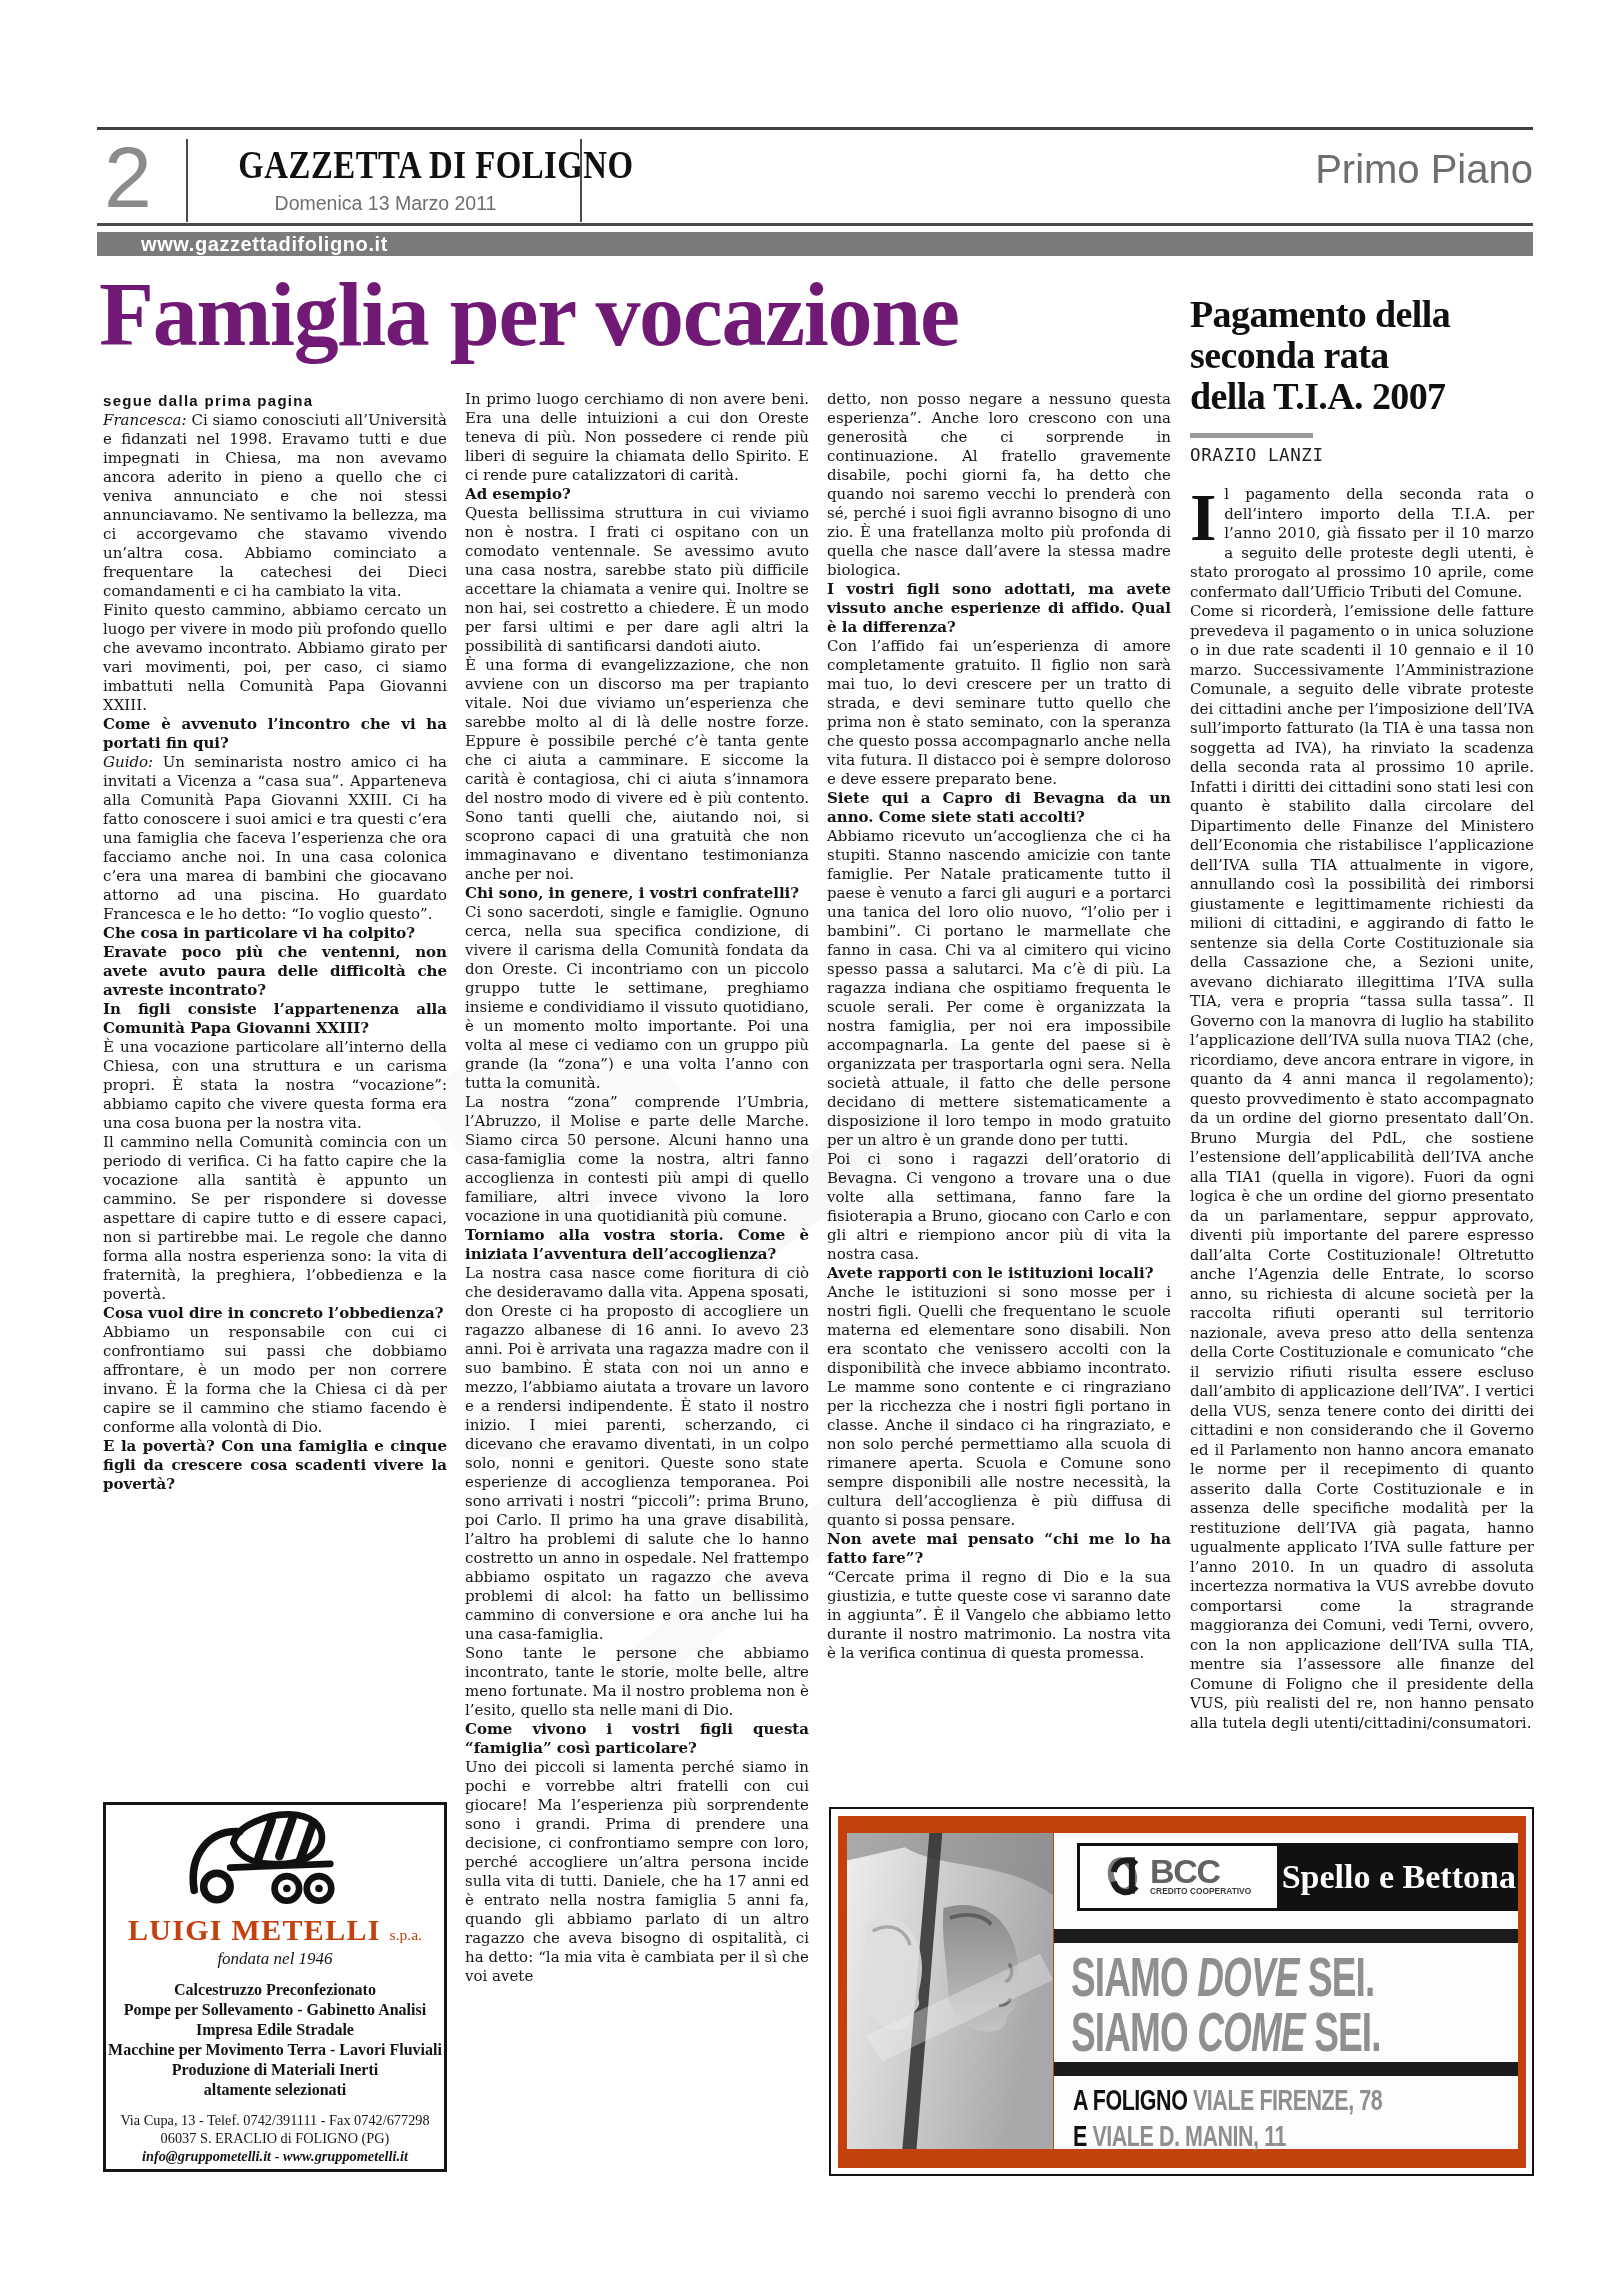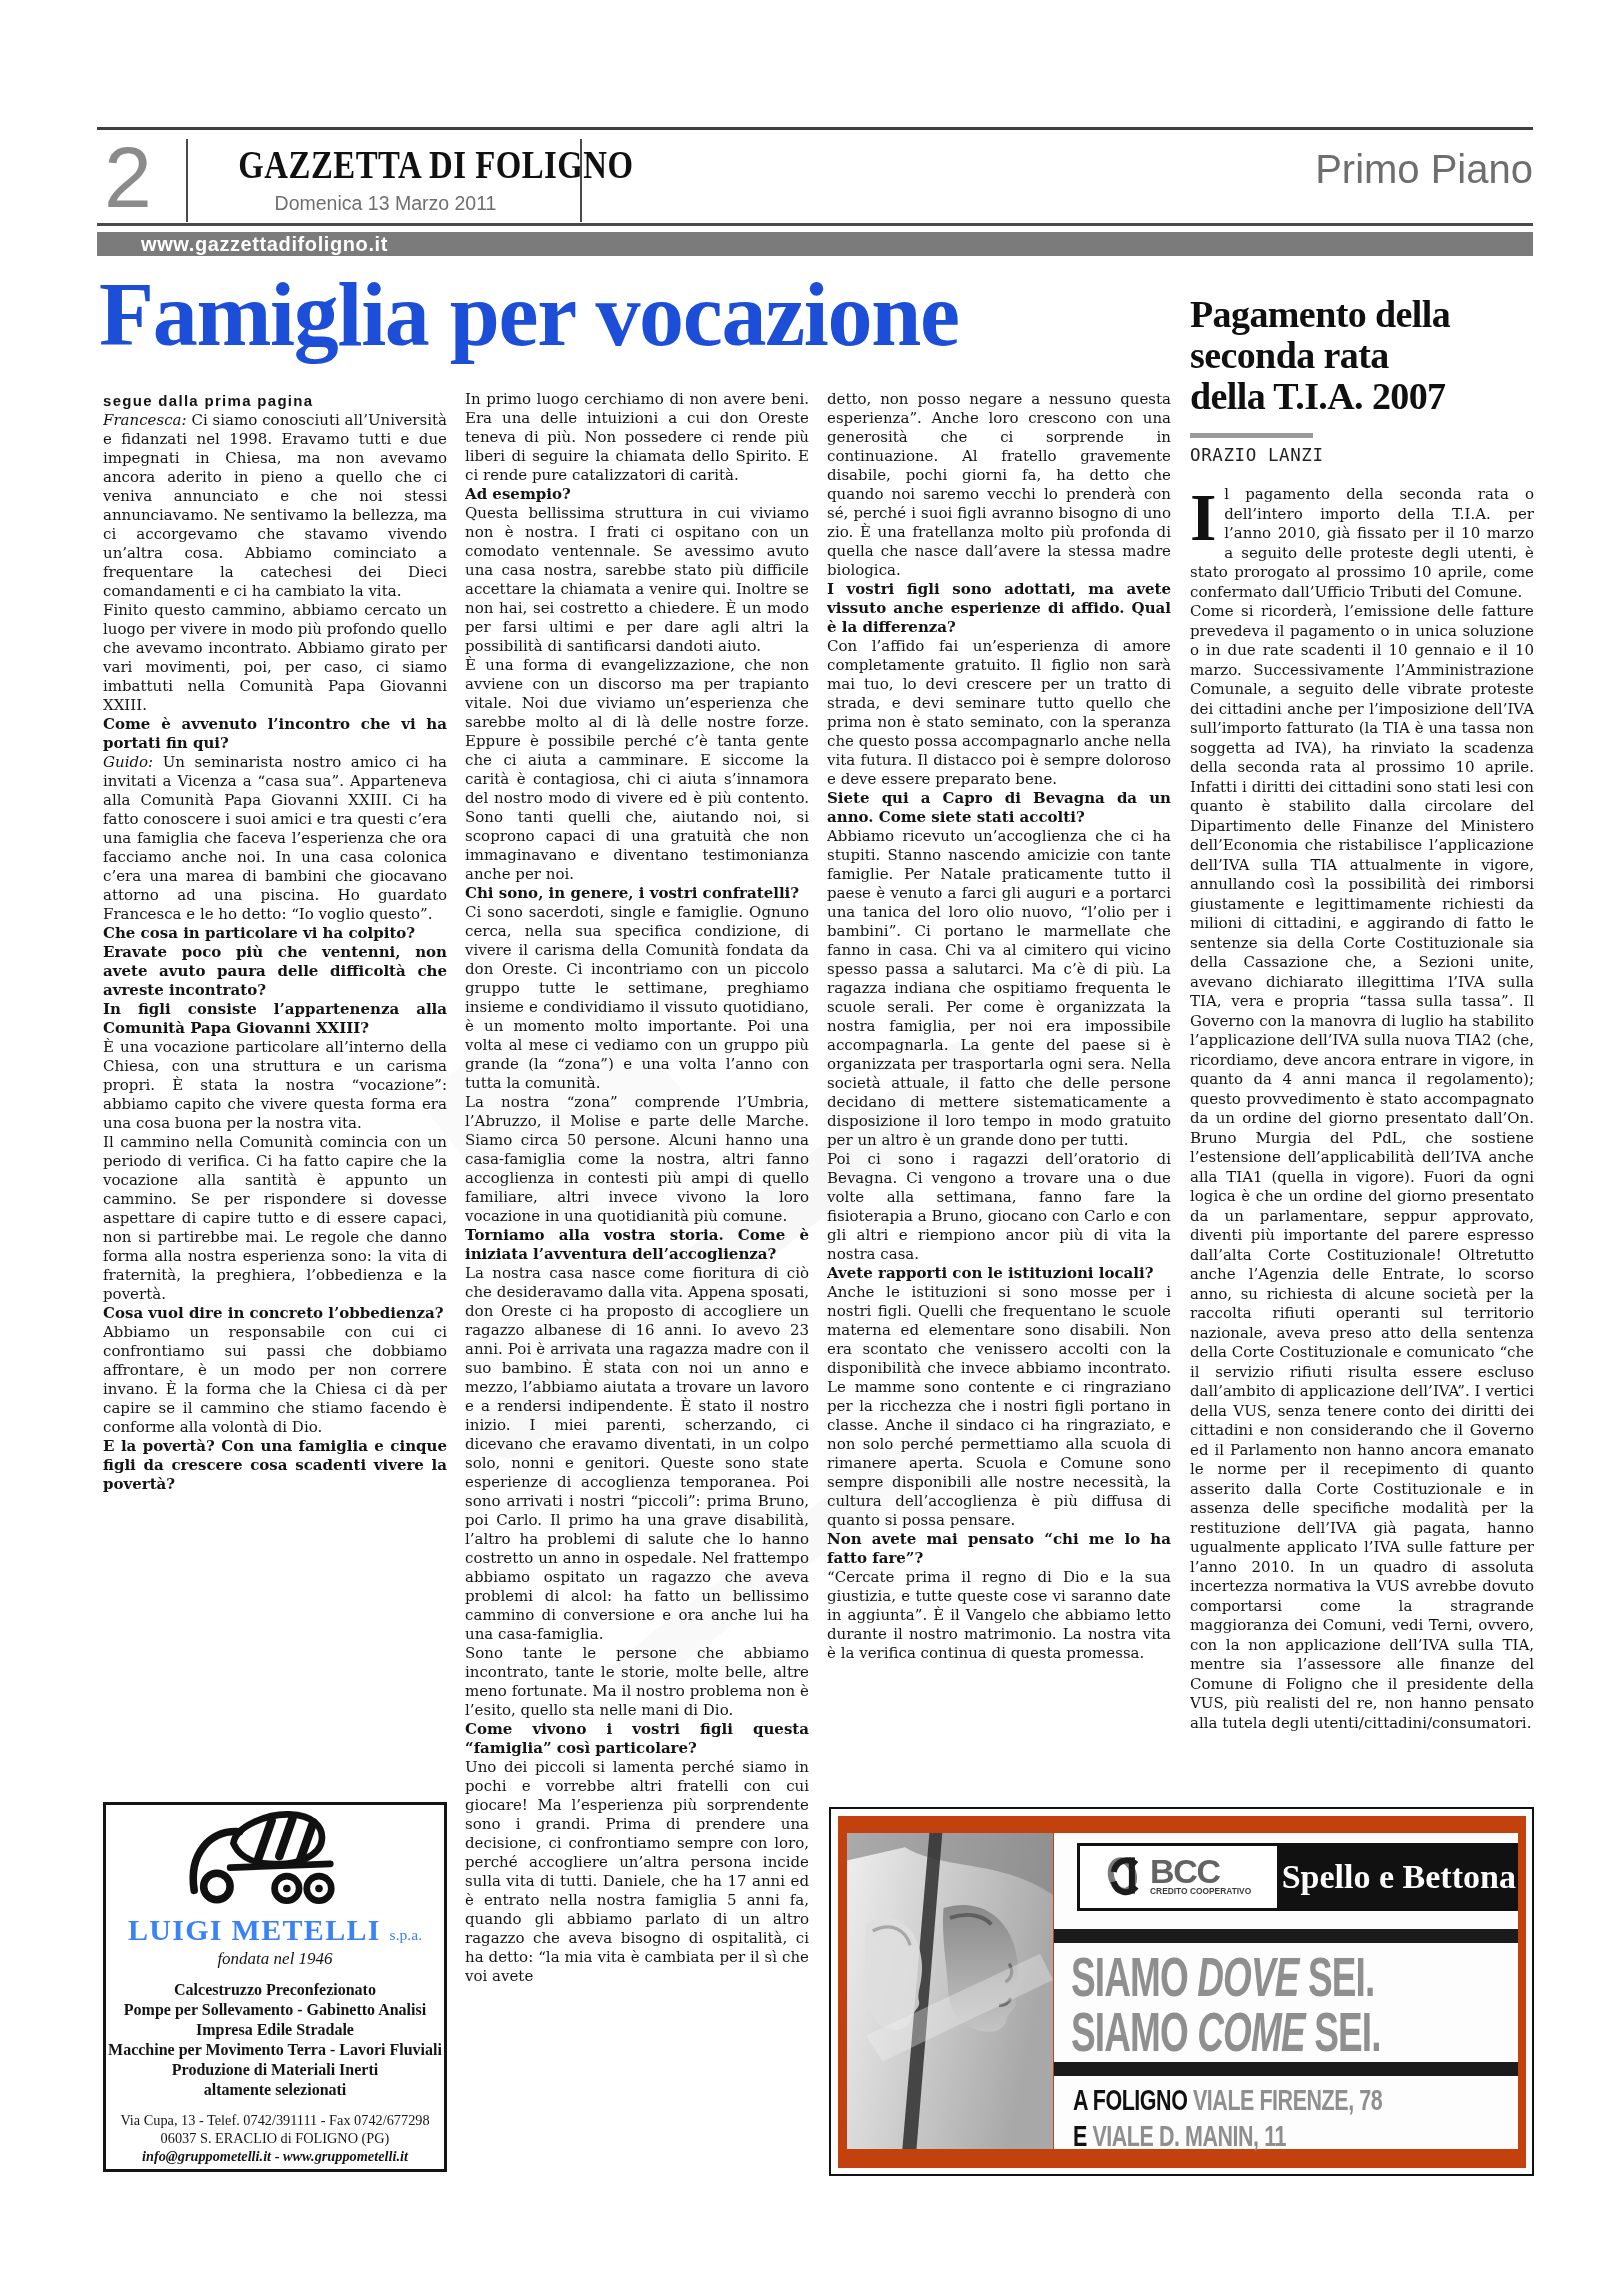--- a/index.html
+++ b/index.html
@@ -17,21 +17,21 @@
               transform:scaleX(.82);transform-origin:center;white-space:nowrap;letter-spacing:0.6px;}
   .mast-date{font:400 19.5px/1 "Liberation Sans",sans-serif;color:#6f6f6f;margin-top:9px;}
   .section-name{right:90px;top:149px;font:400 40px/1 "Liberation Sans",sans-serif;color:#6e6e6e;}
   .rule-mid{left:97px;top:223px;width:1436px;height:2.6px;background:#4a4a4a;}
   .urlbar{left:97px;top:232px;width:1436px;height:24px;background:#7b7b7b;}
   .urlbar span{display:inline-block;margin-left:44px;color:#fff;
                font:700 20px/24px "Liberation Sans",sans-serif;letter-spacing:0.6px;}
 
   
   .headline{left:99px;top:270px;width:1078px;font:700 90px/1 "Liberation Serif",serif;
-            color:#1d4ed8;white-space:nowrap;letter-spacing:-1.3px;}
+            color:#701a75;white-space:nowrap;letter-spacing:-1.3px;}
 
   
   .col{width:344px;font:15px/19px "DejaVu Serif",serif;text-align:justify;overflow:hidden;}
   .col p{margin:0;}
   .col p.q{font-weight:700;}
   .col p.kicker{font:700 15px/21px "Liberation Sans",sans-serif;letter-spacing:1.3px;text-align:left;}
   .lead{font-style:italic;}
   .c1{left:103px;top:390px;height:1390px;}
   .c2{left:465px;top:390px;height:1797px;}
   .c3{left:827px;top:390px;height:1410px;}
@@ -49,21 +49,21 @@
   
   .wm{background:rgba(0,0,0,.032);transform:rotate(-38deg);border-radius:26px;pointer-events:none;}
   .wm1{left:416px;top:1221px;width:636px;height:58px;}
   .wm2{left:558px;top:1494px;width:558px;height:43px;background:rgba(0,0,0,.025);}
   .wm3{left:455px;top:1013px;width:214px;height:195px;background:rgba(0,0,0,.02);border-radius:15.6px;}
 
   
   .ad-metelli{left:103px;top:1802px;width:344px;height:370px;border:3.2px solid #151515;
               box-sizing:border-box;text-align:center;background:#fff;}
   .metelli-logo{margin-top:3.9px;}
-  .metelli-name{font:700 30px/1 "Liberation Serif",serif;letter-spacing:1.3px;color:#3b82f6;}
+  .metelli-name{font:700 30px/1 "Liberation Serif",serif;letter-spacing:1.3px;color:#c2410c;}
   .metelli-spa{font:400 15.6px "Liberation Serif",serif;letter-spacing:0;}
   .metelli-founded{font:italic 400 17px/1.2 "Liberation Serif",serif;margin-top:3.9px;}
   .metelli-services{margin-top:10.4px;font:700 16px/20px "Liberation Serif",serif;}
   .metelli-address{margin-top:11.7px;font:400 14.3px/18px "Liberation Serif",serif;}
   .metelli-contact{font:italic 700 14.3px/18px "Liberation Serif",serif;}
 
   
   .ad-bcc{left:829px;top:1807px;width:705px;height:369px;border:2.6px solid #111;
           box-sizing:border-box;padding:6.5px;background:#fff;}
   .bcc-inner{position:relative;width:100%;height:100%;background:#c2410c;}

